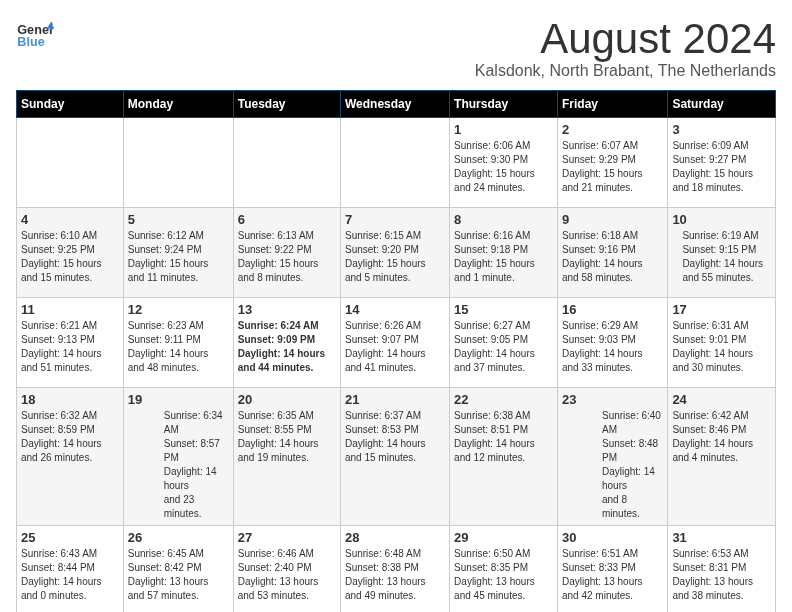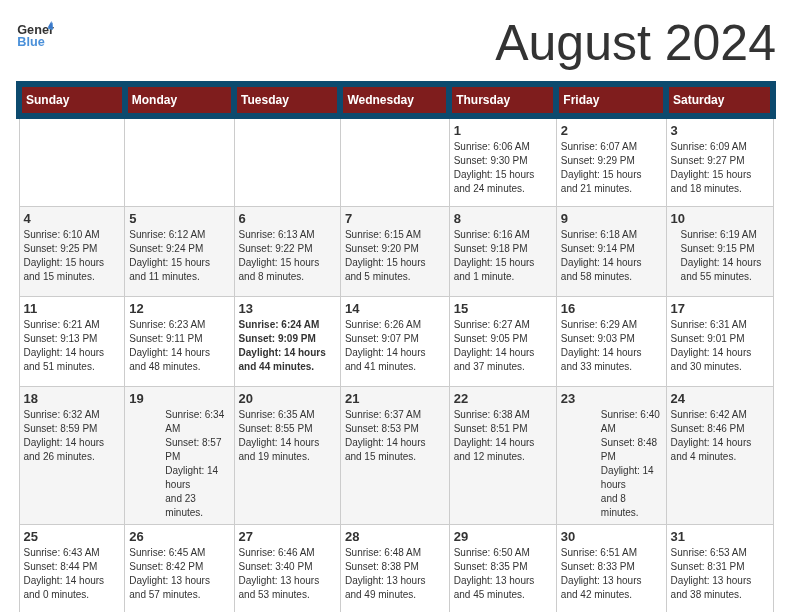--- a/index.html
+++ b/index.html
@@ -23,42 +23,42 @@
     }
     .logo-wrapper {
       display: flex;
       align-items: center;
       gap: 2px;
     }
     .title-section {
       text-align: right;
     }
     .month-title {
-      font-size: 50px;
+      font-size: 42px;
       font-weight: normal;
       color: #333;
       line-height: 1.1;
     }
     .location {
       font-size: 16px;
       color: #555;
     }
     .calendar {
       width: 100%;
       border-collapse: collapse;
       font-size: 11px;
     }
     .calendar th {
-      background-color: #7f1d1d;
+      background-color: #000000;
       color: white;
       padding: 6px 4px;
       text-align: left;
       font-size: 12px;
       font-weight: bold;
-      border: 6px solid #0c4a6e;
+      border: 1px solid #0c4a6e;
     }
     .calendar td {
       border: 1px solid #ccc;
       vertical-align: top;
       padding: 4px;
       width: 113px;
       height: 90px;
       background: #fff;
     }
     .calendar tr:nth-child(even) td {
@@ -98,20 +98,21 @@
       <svg class="logo-svg" viewBox="0 0 60 60">
         <text x="2" y="28" font-size="20" font-weight="bold" fill="#333" font-family="Arial">General</text>
         <text x="2" y="48" font-size="20" font-weight="bold" fill="#4a90d9" font-family="Arial">Blue</text>
         <polygon points="50,20 58,10 58,22" fill="#4a90d9"></polygon>
         <polygon points="50,18 56,8 58,20" fill="#3a78c9"></polygon>
       </svg>
     </div>
   </div>
   <div class="title-section">
     <div class="month-title">August 2024</div>
+    <div class="location">Kalsdonk, North Brabant, The Netherlands</div>
   </div>
 </div>
 
 <table class="calendar">
   <thead>
     <tr id="calendar-headers">
         <th>Sunday</th>
         <th>Monday</th>
         <th>Tuesday</th>
         <th>Wednesday</th>
@@ -180,21 +181,21 @@
         <td>
           <div class="day-number">8</div>
           <div class="day-info" style="white-space: pre-line;">Sunrise: 6:16 AM
 Sunset: 9:18 PM
 Daylight: 15 hours
 and 1 minute.</div>
         </td>
         <td>
           <div class="day-number">9</div>
           <div class="day-info" style="white-space: pre-line;">Sunrise: 6:18 AM
-Sunset: 9:14 PM
+Sunset: 9:16 PM
 Daylight: 14 hours
 and 58 minutes.</div>
         </td>
         <td>
           <div class="day-number">10</div>
           <div class="day-info" style="white-space: pre-line; margin-left: 10px;">Sunrise: 6:19 AM
 Sunset: 9:15 PM
 Daylight: 14 hours
 and 55 minutes.</div>
         </td>
@@ -312,21 +313,21 @@
         <td>
           <div class="day-number">26</div>
           <div class="day-info" style="white-space: pre-line;">Sunrise: 6:45 AM
 Sunset: 8:42 PM
 Daylight: 13 hours
 and 57 minutes.</div>
         </td>
         <td>
           <div class="day-number">27</div>
           <div class="day-info" style="white-space: pre-line;">Sunrise: 6:46 AM
-Sunset: 3:40 PM
+Sunset: 2:40 PM
 Daylight: 13 hours
 and 53 minutes.</div>
         </td>
         <td>
           <div class="day-number">28</div>
           <div class="day-info" style="white-space: pre-line;">Sunrise: 6:48 AM
 Sunset: 8:38 PM
 Daylight: 13 hours
 and 49 minutes.</div>
         </td>

